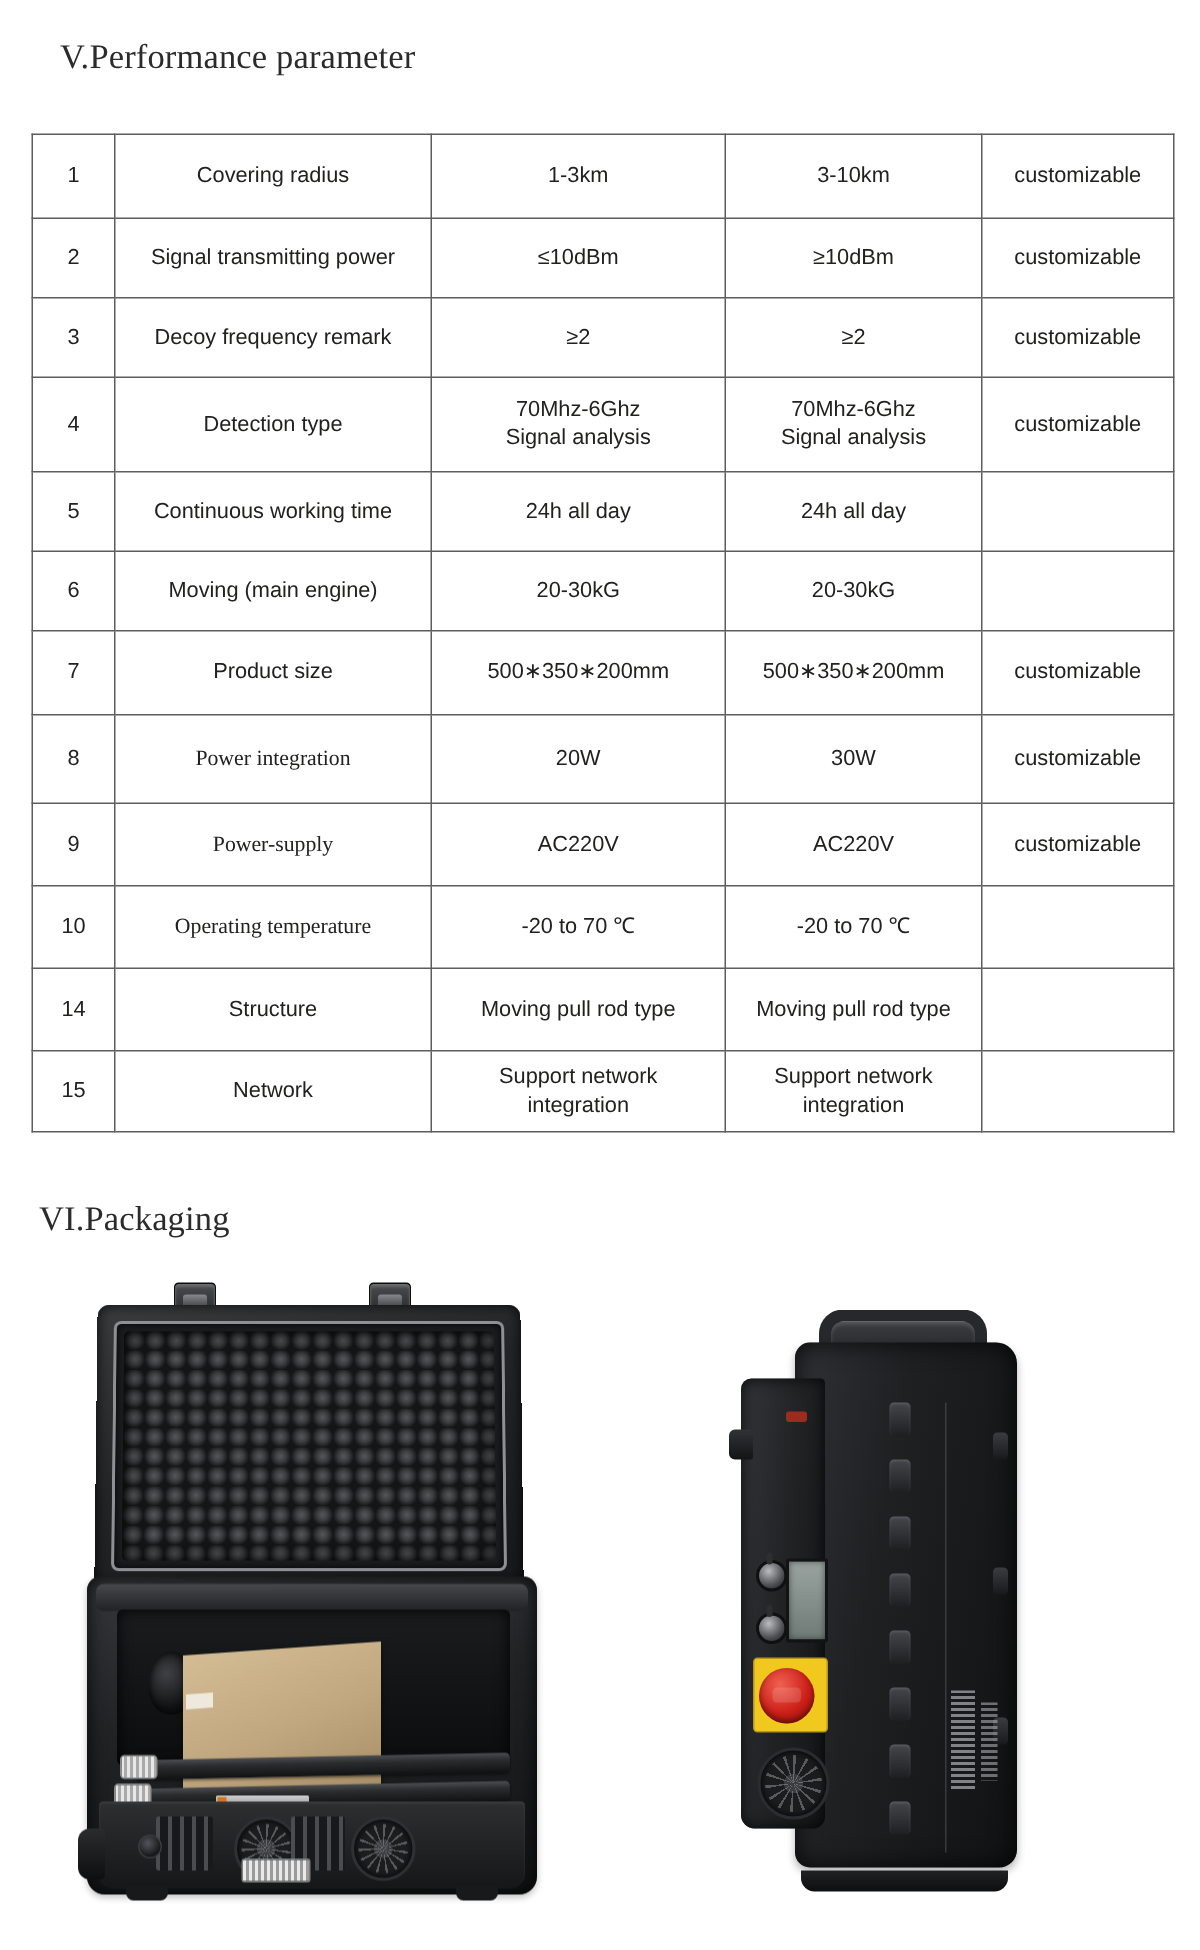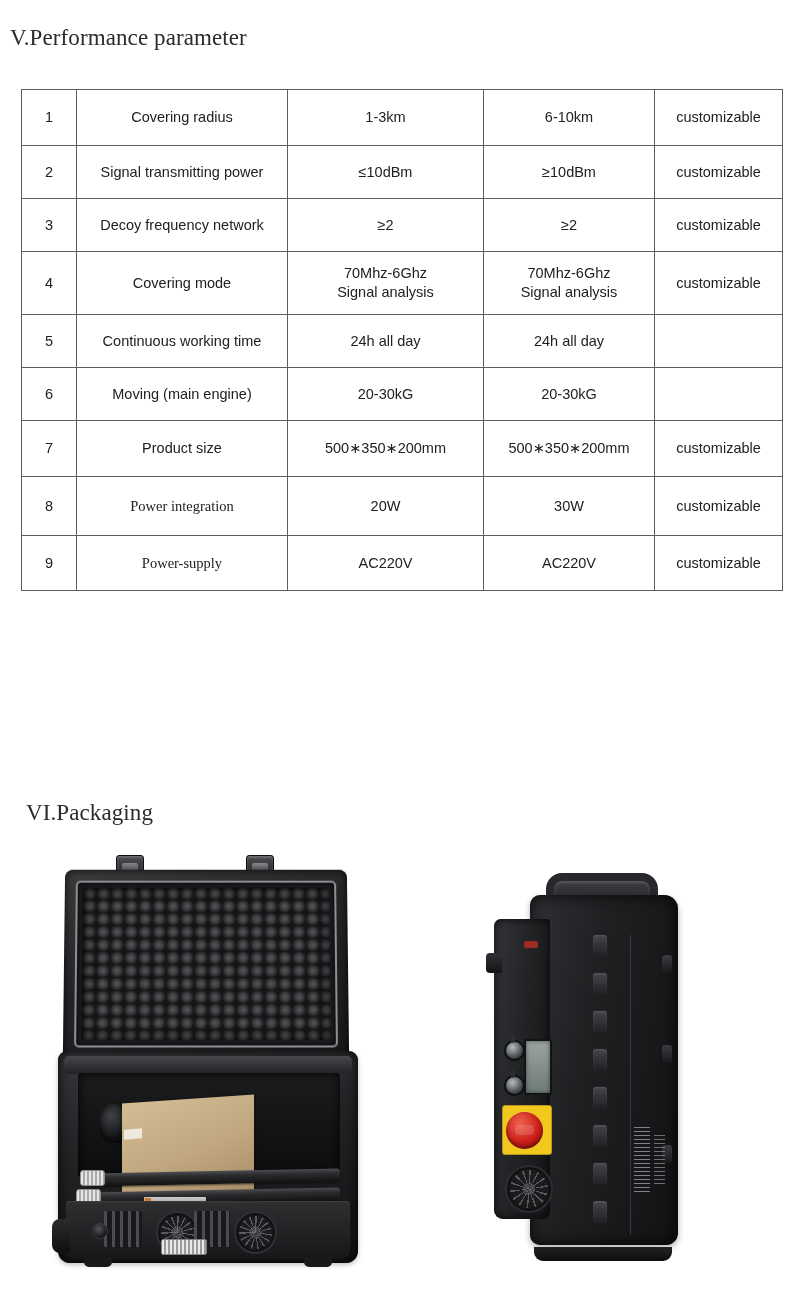--- a/index.html
+++ b/index.html
@@ -19,21 +19,21 @@
   
   .section-heading {
     position: absolute;
     font-family: "Liberation Serif", serif;
     font-size: 23px;
     font-weight: 400;
     color: #2b2b2b;
     letter-spacing: 0.1px;
     white-space: nowrap;
   }
-  #heading-performance { left: 10px; top: 25px; font-family: Liberation Serif, serif; }
+  #heading-performance { left: 40px; top: 25px; font-family: Liberation Serif, serif; }
   #heading-packaging  { left: 26px; top: 800px; }
 
   
   .spec-table-wrap {
     position: absolute;
     left: 21px;
     top: 89px;
     width: 761px;
   }
   table.spec {
@@ -464,43 +464,43 @@
         <col class="col-a">
         <col class="col-c">
         <col class="col-remark">
     </colgroup>
     <tbody>
 
       <tr class="r-1">
         <td class="idx">1</td>
         <td class="param">Covering radius</td>
         <td>1-3km</td>
-        <td>6-10km</td>
+        <td>3-10km</td>
         <td>customizable</td>
       </tr>
 
       <tr class="r-2">
         <td class="idx">2</td>
         <td class="param">Signal transmitting power</td>
         <td>≤10dBm</td>
         <td>≥10dBm</td>
         <td>customizable</td>
       </tr>
 
       <tr class="r-3">
         <td class="idx">3</td>
-        <td class="param">Decoy frequency network</td>
+        <td class="param">Decoy frequency remark</td>
         <td>≥2</td>
         <td>≥2</td>
         <td>customizable</td>
       </tr>
 
       <tr class="r-4">
         <td class="idx">4</td>
-        <td class="param">Covering mode</td>
+        <td class="param">Detection type</td>
         <td>
           <span class="cell-line">70Mhz-6Ghz</span>
           <span class="cell-line">Signal analysis</span>
         </td>
         <td>
           <span class="cell-line">70Mhz-6Ghz</span>
           <span class="cell-line">Signal analysis</span>
         </td>
         <td>customizable</td>
       </tr>
@@ -538,22 +538,49 @@
       </tr>
 
       <tr class="r-9">
         <td class="idx">9</td>
         <td class="serif-param">Power-supply</td>
         <td>AC220V</td>
         <td>AC220V</td>
         <td>customizable</td>
       </tr>
 
-
-
+      <tr class="r-10">
+        <td class="idx">10</td>
+        <td class="serif-param">Operating temperature</td>
+        <td>-20 to 70 ℃</td>
+        <td>-20 to 70 ℃</td>
+        <td></td>
+      </tr>
+
+      <tr class="r-14">
+        <td class="idx">14</td>
+        <td class="param">Structure</td>
+        <td>Moving pull rod type</td>
+        <td>Moving pull rod type</td>
+        <td></td>
+      </tr>
+
+      <tr class="r-15">
+        <td class="idx">15</td>
+        <td class="param">Network</td>
+        <td>
+          <span class="cell-line">Support network</span>
+          <span class="cell-line">integration</span>
+        </td>
+        <td>
+          <span class="cell-line">Support network</span>
+          <span class="cell-line">integration</span>
+        </td>
+        <td></td>
+      </tr>
     </tbody>
   </table>
 </div>
 
 <div class="section-heading" id="heading-packaging">VI.Packaging</div>
 
 <div class="photo-area">
 
   <div class="case-open">
     <div class="latch latch-l"></div>

